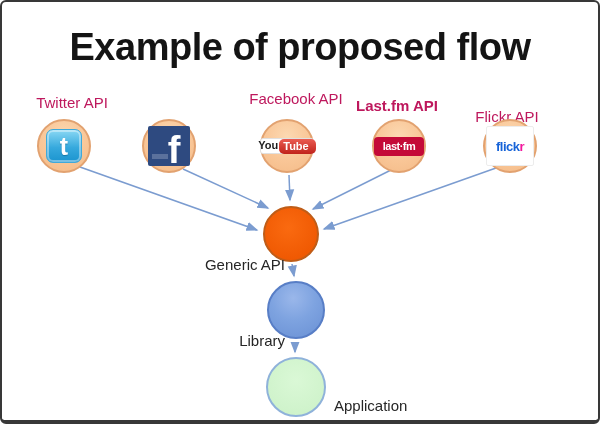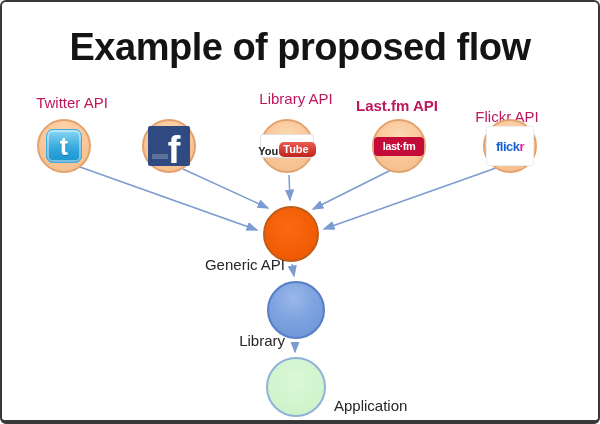--- a/index.html
+++ b/index.html
@@ -39,23 +39,23 @@
   }
   .badge-facebook .fb-f{
     color:#ffffff; font-weight:bold; font-size:38px; line-height:0.82;
     margin-left:10px;
   }
   .fb-gloss{
     position:absolute; left:4px; bottom:7px; width:16px; height:5px;
     background:rgba(255,255,255,0.22);
   }
   .badge-youtube{
-    width:54px; height:24px; border-radius:3px; background:#ffffff;
+    width:54px; height:16px; border-radius:3px; background:#ffffff;
     border:1px solid #e0e0e0; box-sizing:border-box;
-    display:flex; align-items:flex-end; justify-content:center; gap:1px;
+    display:flex; align-items:flex-start; justify-content:center; gap:1px;
   }
   .yt-you{color:#1c1c1c; font-weight:bold; font-size:11px;}
   .yt-tube{
     background:linear-gradient(180deg,#ea5b52 0%,#c0231b 100%);
     color:#ffffff; font-weight:bold; font-size:11px;
     padding:1px 7px 2px 4px; border-radius:5px;
   }
   .badge-lastfm{
     width:60px; height:19px; border-radius:4px; background:#c40a38;
     display:flex; align-items:center; justify-content:center;
@@ -109,21 +109,21 @@
     <line x1="78" y1="165" x2="255" y2="228" stroke="#7b9cd0" stroke-width="1.5" marker-end="url(#ah)"></line>
     <line x1="181" y1="167" x2="266" y2="206" stroke="#7b9cd0" stroke-width="1.5" marker-end="url(#ah)"></line>
     <line x1="287" y1="173" x2="288" y2="198" stroke="#7b9cd0" stroke-width="1.5" marker-end="url(#ah)"></line>
     <line x1="391" y1="167" x2="311" y2="207" stroke="#7b9cd0" stroke-width="1.5" marker-end="url(#ah)"></line>
     <line x1="494" y1="166" x2="322" y2="227" stroke="#7b9cd0" stroke-width="1.5" marker-end="url(#ah)"></line>
     <line x1="290" y1="262" x2="292" y2="274" stroke="#7b9cd0" stroke-width="1.5" marker-end="url(#ah)"></line>
     <line x1="293" y1="340" x2="293" y2="350" stroke="#7b9cd0" stroke-width="1.5" marker-end="url(#ah)"></line>
   </svg>
 
   <div class="api-label" style="left:10px;  top:92px;">Twitter API</div>
-  <div class="api-label" style="left:234px; top:88px;">Library API</div>
+  <div class="api-label" style="left:234px; top:88px;">Facebook API</div>
   <div class="api-label" style="left:335px; top:95px;font-weight:bold;">Last.fm API</div>
   <div class="api-label" style="left:445px; top:90px;margin-top:16px;">Flickr API</div>
 
   <div class="api-circle" style="left:35px; top:117px;">
     <div class="badge-twitter">
       <span>t</span>
     </div>
   </div>
 
   <div class="api-circle" style="left:140px; top:117px;">

